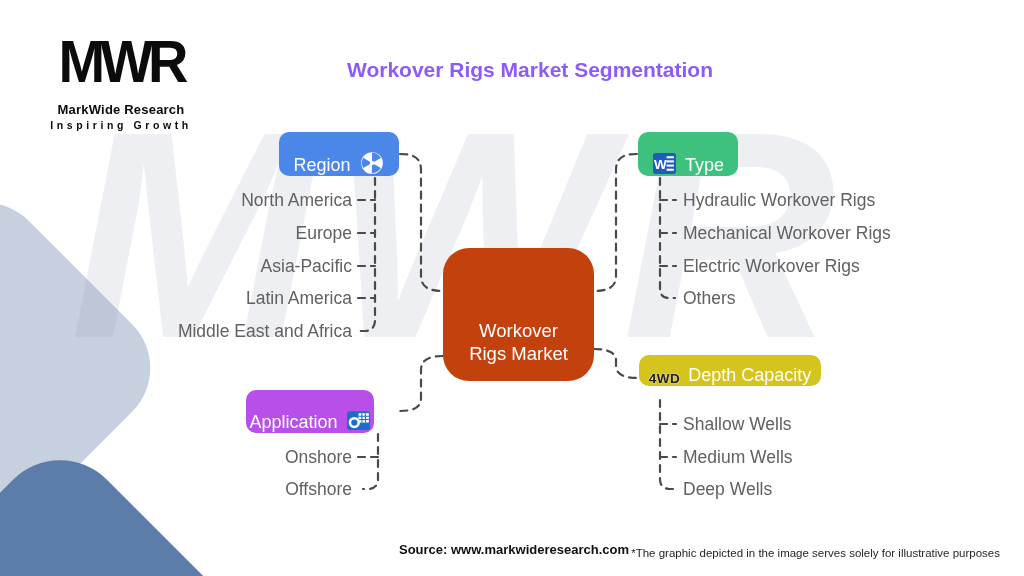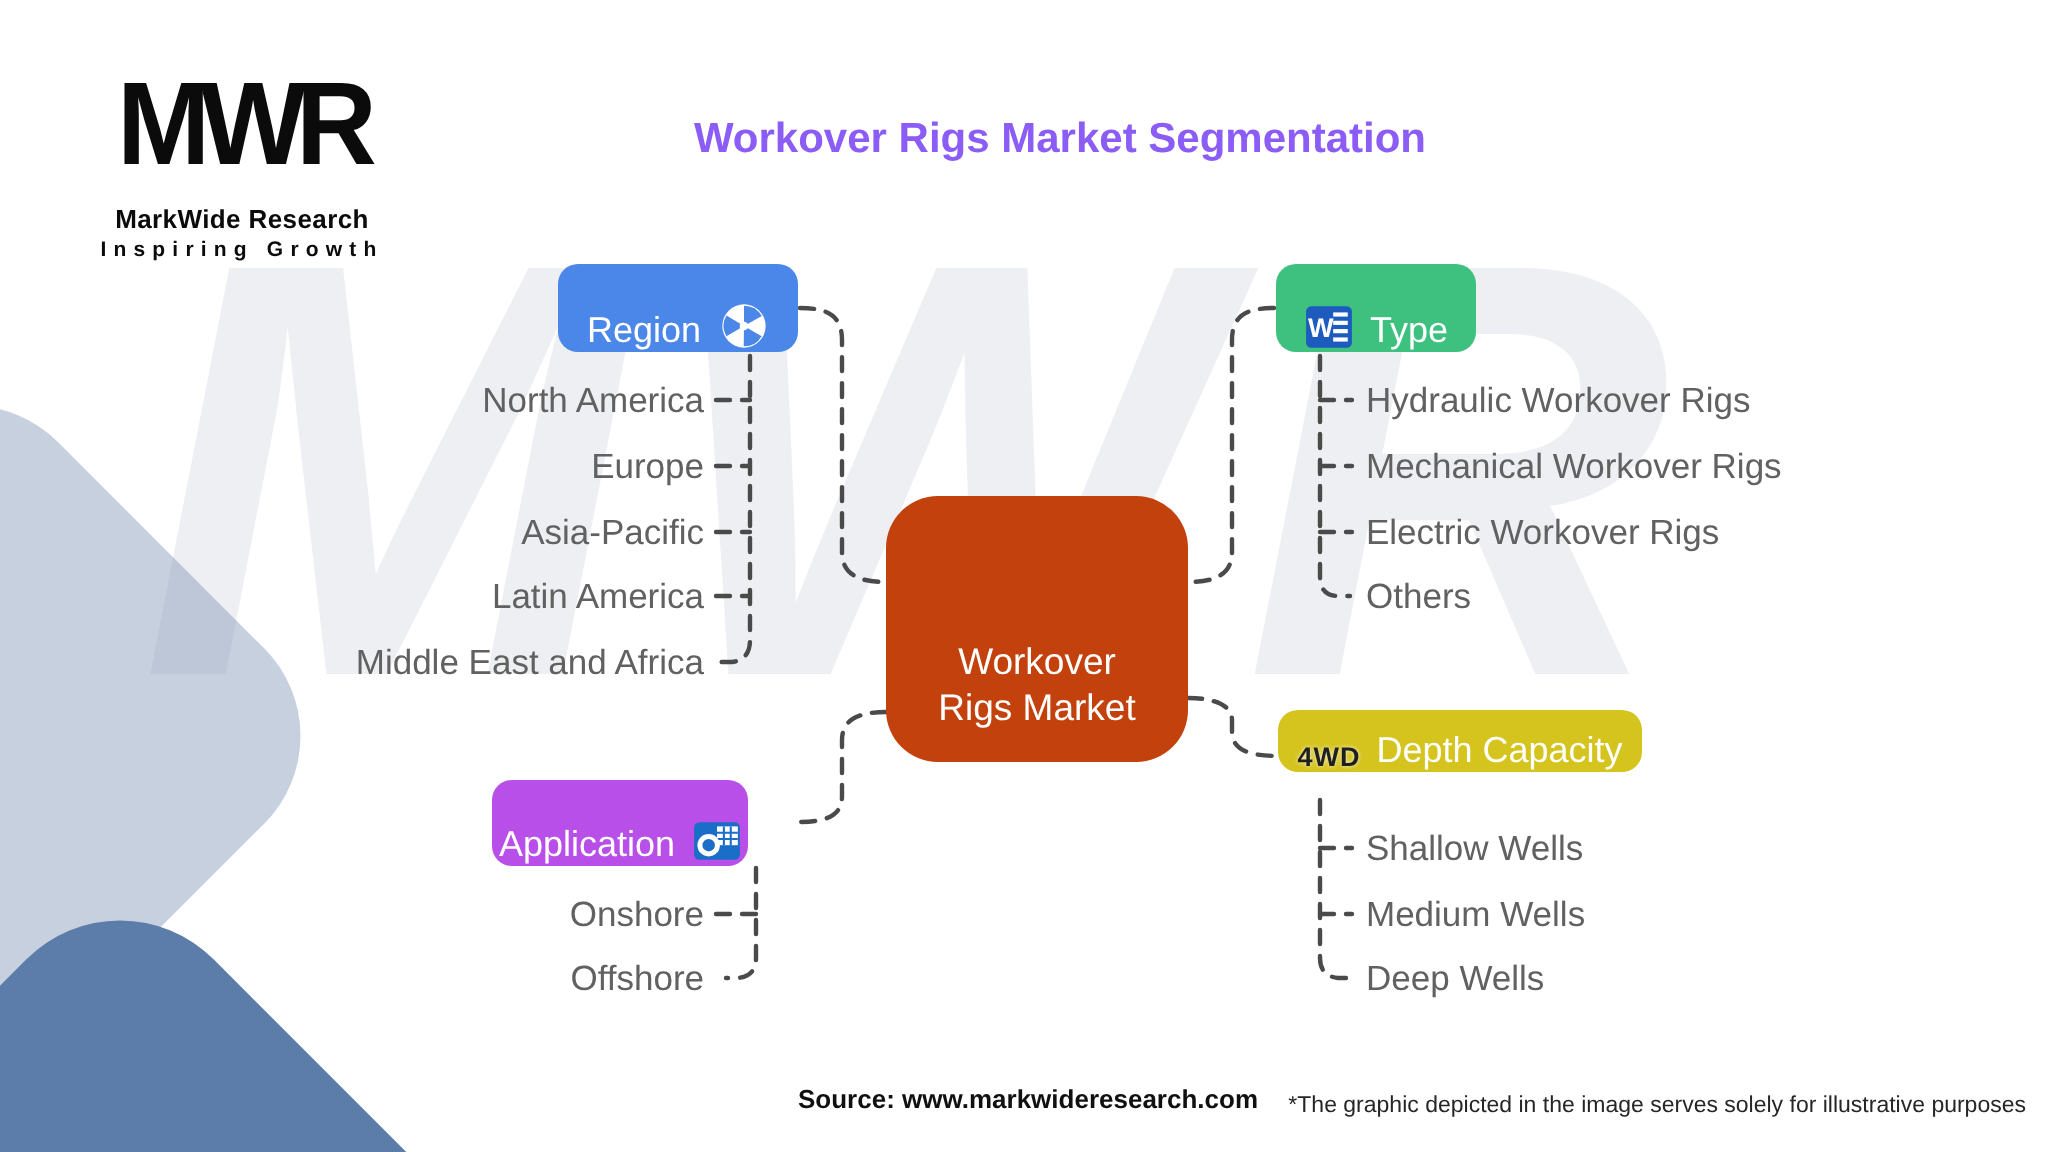--- a/index.html
+++ b/index.html
@@ -17,21 +17,21 @@
   
   .logo{position:absolute;left:26px;top:34px;z-index:2;width:190px;text-align:center;color:#0b0b0b;}
   .logo-mwr{font-size:56px;font-weight:bold;letter-spacing:-5px;line-height:1;transform:scaleY(1.05);}
   .logo-name{font-size:13px;font-weight:bold;margin-top:12px;letter-spacing:0.2px;}
   .logo-tagline{font-size:10.5px;font-weight:bold;letter-spacing:3.6px;margin-top:2px;}
 
   
   .title{position:absolute;left:230px;top:58px;width:600px;margin:0;text-align:center;z-index:2;
          font-size:21px;font-weight:bold;color:#8b5cf6;}
   .source{position:absolute;left:399px;top:542px;z-index:2;font-size:13px;font-weight:bold;color:#101010;}
-  .disclaimer{position:absolute;right:11px;top:547px;z-index:2;font-size:11.5px;color:#262626;white-space:nowrap;text-align:center;}
+  .disclaimer{position:absolute;right:24px;top:547px;z-index:2;font-size:11.5px;color:#262626;white-space:nowrap;text-align:center;}
 
   
   .connectors{position:absolute;left:0;top:0;z-index:1;}
   .connectors path{fill:none;stroke:#4a4a4a;stroke-width:2.2;stroke-dasharray:7 6;stroke-linecap:round;}
 
   
   .center-node{position:absolute;left:443px;top:248px;width:151px;height:133px;z-index:2;
                background:#c2410c;border-radius:26px;display:flex;flex-direction:column;
                justify-content:flex-end;align-items:center;padding-bottom:16px;box-sizing:border-box;}
   .center-node span{color:#fff;font-size:18.5px;line-height:23px;text-align:center;white-space:pre-line;}

